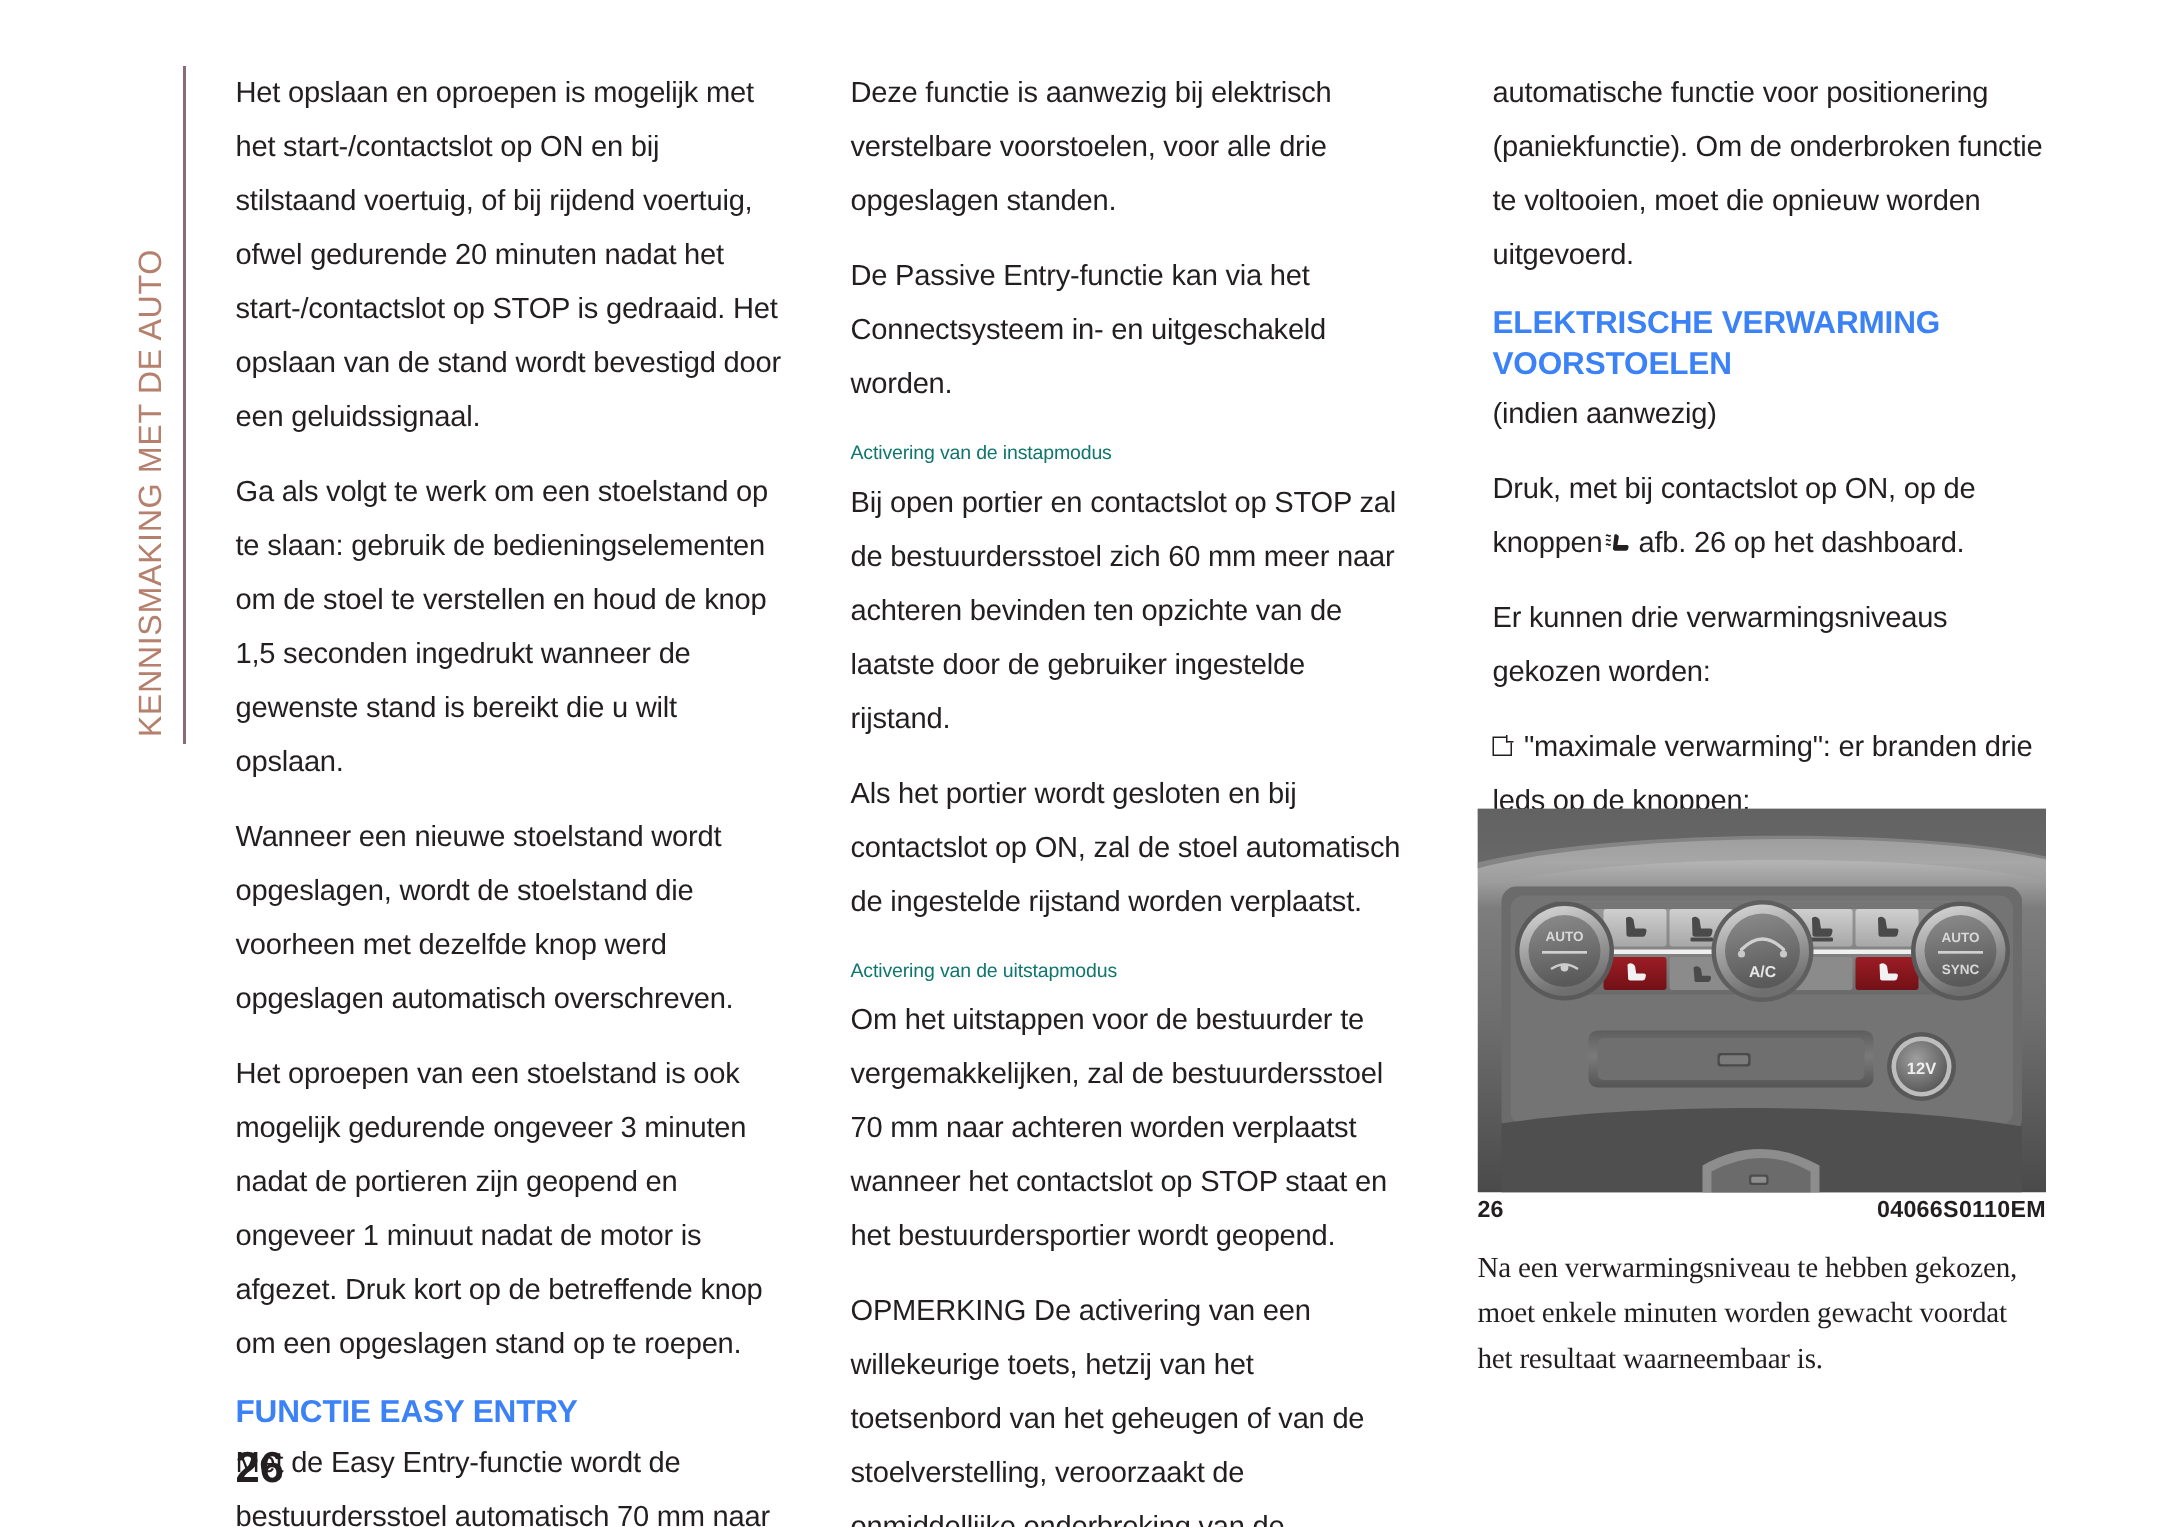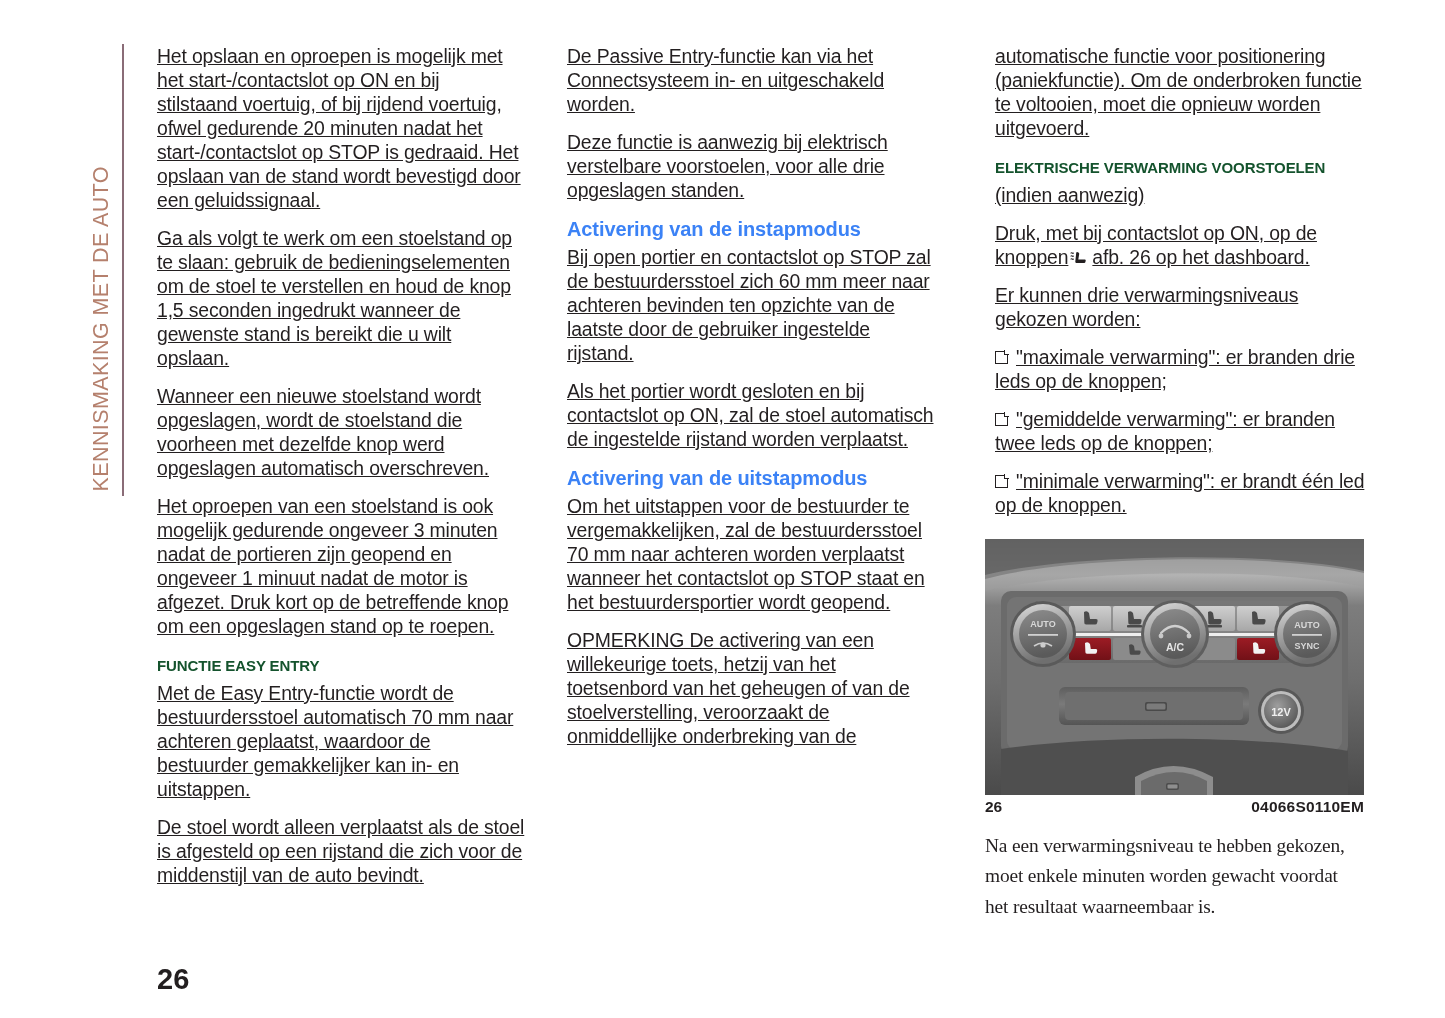--- a/index.html
+++ b/index.html
@@ -62,41 +62,40 @@
     line-height: 30.4px;
     color: #231f20;
   }
   .col1 { left: 157px; }
   .col2 { left: 567px; }
   .col3 { left: 995px; width: 378px; }
 
   .col p {
     margin: 0 0 14px 0;
     font-size: 19.4px;
-    line-height: 24px;
+    line-height: 36px;
     letter-spacing: -0.15px;
-    text-decoration: underline;
   }
   .col p:last-child { margin-bottom: 0; }
 
   h2.head-main {
     margin: 13px 0 2px 0;
-    font-size: 15px;
-    line-height: 27px;
-    font-weight: bold;
-    color: #14532d;
-    letter-spacing: -0.1px;
-    text-transform: uppercase;
-  }
-  h3.head-sub {
-    margin: 13px 0 2px 0;
-    font-size: 20px;
+    font-size: 21px;
     line-height: 27px;
     font-weight: bold;
     color: #3b82f6;
+    letter-spacing: -0.1px;
+    text-transform: uppercase;
+  }
+  h3.head-sub {
+    margin: 13px 0 2px 0;
+    font-size: 13px;
+    line-height: 27px;
+    font-weight: normal;
+    color: #0f766e;
     letter-spacing: -0.1px;
   }
   .tight-after { margin-top: 0; }
 
   .bullet-item {
     margin: 0 0 12px 0;
     padding-left: 0;
     text-indent: 0;
   }
   .bullet-glyph {
@@ -204,22 +203,22 @@
     <p>Het opslaan en oproepen is mogelijk met het start-/contactslot op ON en bij stilstaand voertuig, of bij rijdend voertuig, ofwel gedurende 20 minuten nadat het start-/contactslot op STOP is gedraaid. Het opslaan van de stand wordt bevestigd door een geluidssignaal.</p>
     <p>Ga als volgt te werk om een stoelstand op te slaan: gebruik de bedieningselementen om de stoel te verstellen en houd de knop 1,5 seconden ingedrukt wanneer de gewenste stand is bereikt die u wilt opslaan.</p>
     <p>Wanneer een nieuwe stoelstand wordt opgeslagen, wordt de stoelstand die voorheen met dezelfde knop werd opgeslagen automatisch overschreven.</p>
     <p>Het oproepen van een stoelstand is ook mogelijk gedurende ongeveer 3 minuten nadat de portieren zijn geopend en ongeveer 1 minuut nadat de motor is afgezet. Druk kort op de betreffende knop om een opgeslagen stand op te roepen.</p>
     <h2 class="head-main">FUNCTIE EASY ENTRY</h2>
     <p class="tight-after">Met de Easy Entry-functie wordt de bestuurdersstoel automatisch 70 mm naar achteren geplaatst, waardoor de bestuurder gemakkelijker kan in- en uitstappen.</p>
     <p>De stoel wordt alleen verplaatst als de stoel is afgesteld op een rijstand die zich voor de middenstijl van de auto bevindt.</p>
   </div>
 
   <div class="col col2">
+    <p>Deze functie is aanwezig bij elektrisch verstelbare voorstoelen, voor alle drie opgeslagen standen.</p>
     <p>De Passive Entry-functie kan via het Connectsysteem in- en uitgeschakeld worden.</p>
-    <p>Deze functie is aanwezig bij elektrisch verstelbare voorstoelen, voor alle drie opgeslagen standen.</p>
     <h3 class="head-sub">Activering van de instapmodus</h3>
     <p class="tight-after">Bij open portier en contactslot op STOP zal de bestuurdersstoel zich 60 mm meer naar achteren bevinden ten opzichte van de laatste door de gebruiker ingestelde rijstand.</p>
     <p>Als het portier wordt gesloten en bij contactslot op ON, zal de stoel automatisch de ingestelde rijstand worden verplaatst.</p>
     <h3 class="head-sub">Activering van de uitstapmodus</h3>
     <p class="tight-after">Om het uitstappen voor de bestuurder te vergemakkelijken, zal de bestuurdersstoel 70 mm naar achteren worden verplaatst wanneer het contactslot op STOP staat en het bestuurdersportier wordt geopend.</p>
     <p>OPMERKING De activering van een willekeurige toets, hetzij van het toetsenbord van het geheugen of van de stoelverstelling, veroorzaakt de onmiddellijke onderbreking van de</p>
   </div>
 
   <div class="col col3">
     <p>automatische functie voor positionering (paniekfunctie). Om de onderbroken functie te voltooien, moet die opnieuw worden uitgevoerd.</p>

